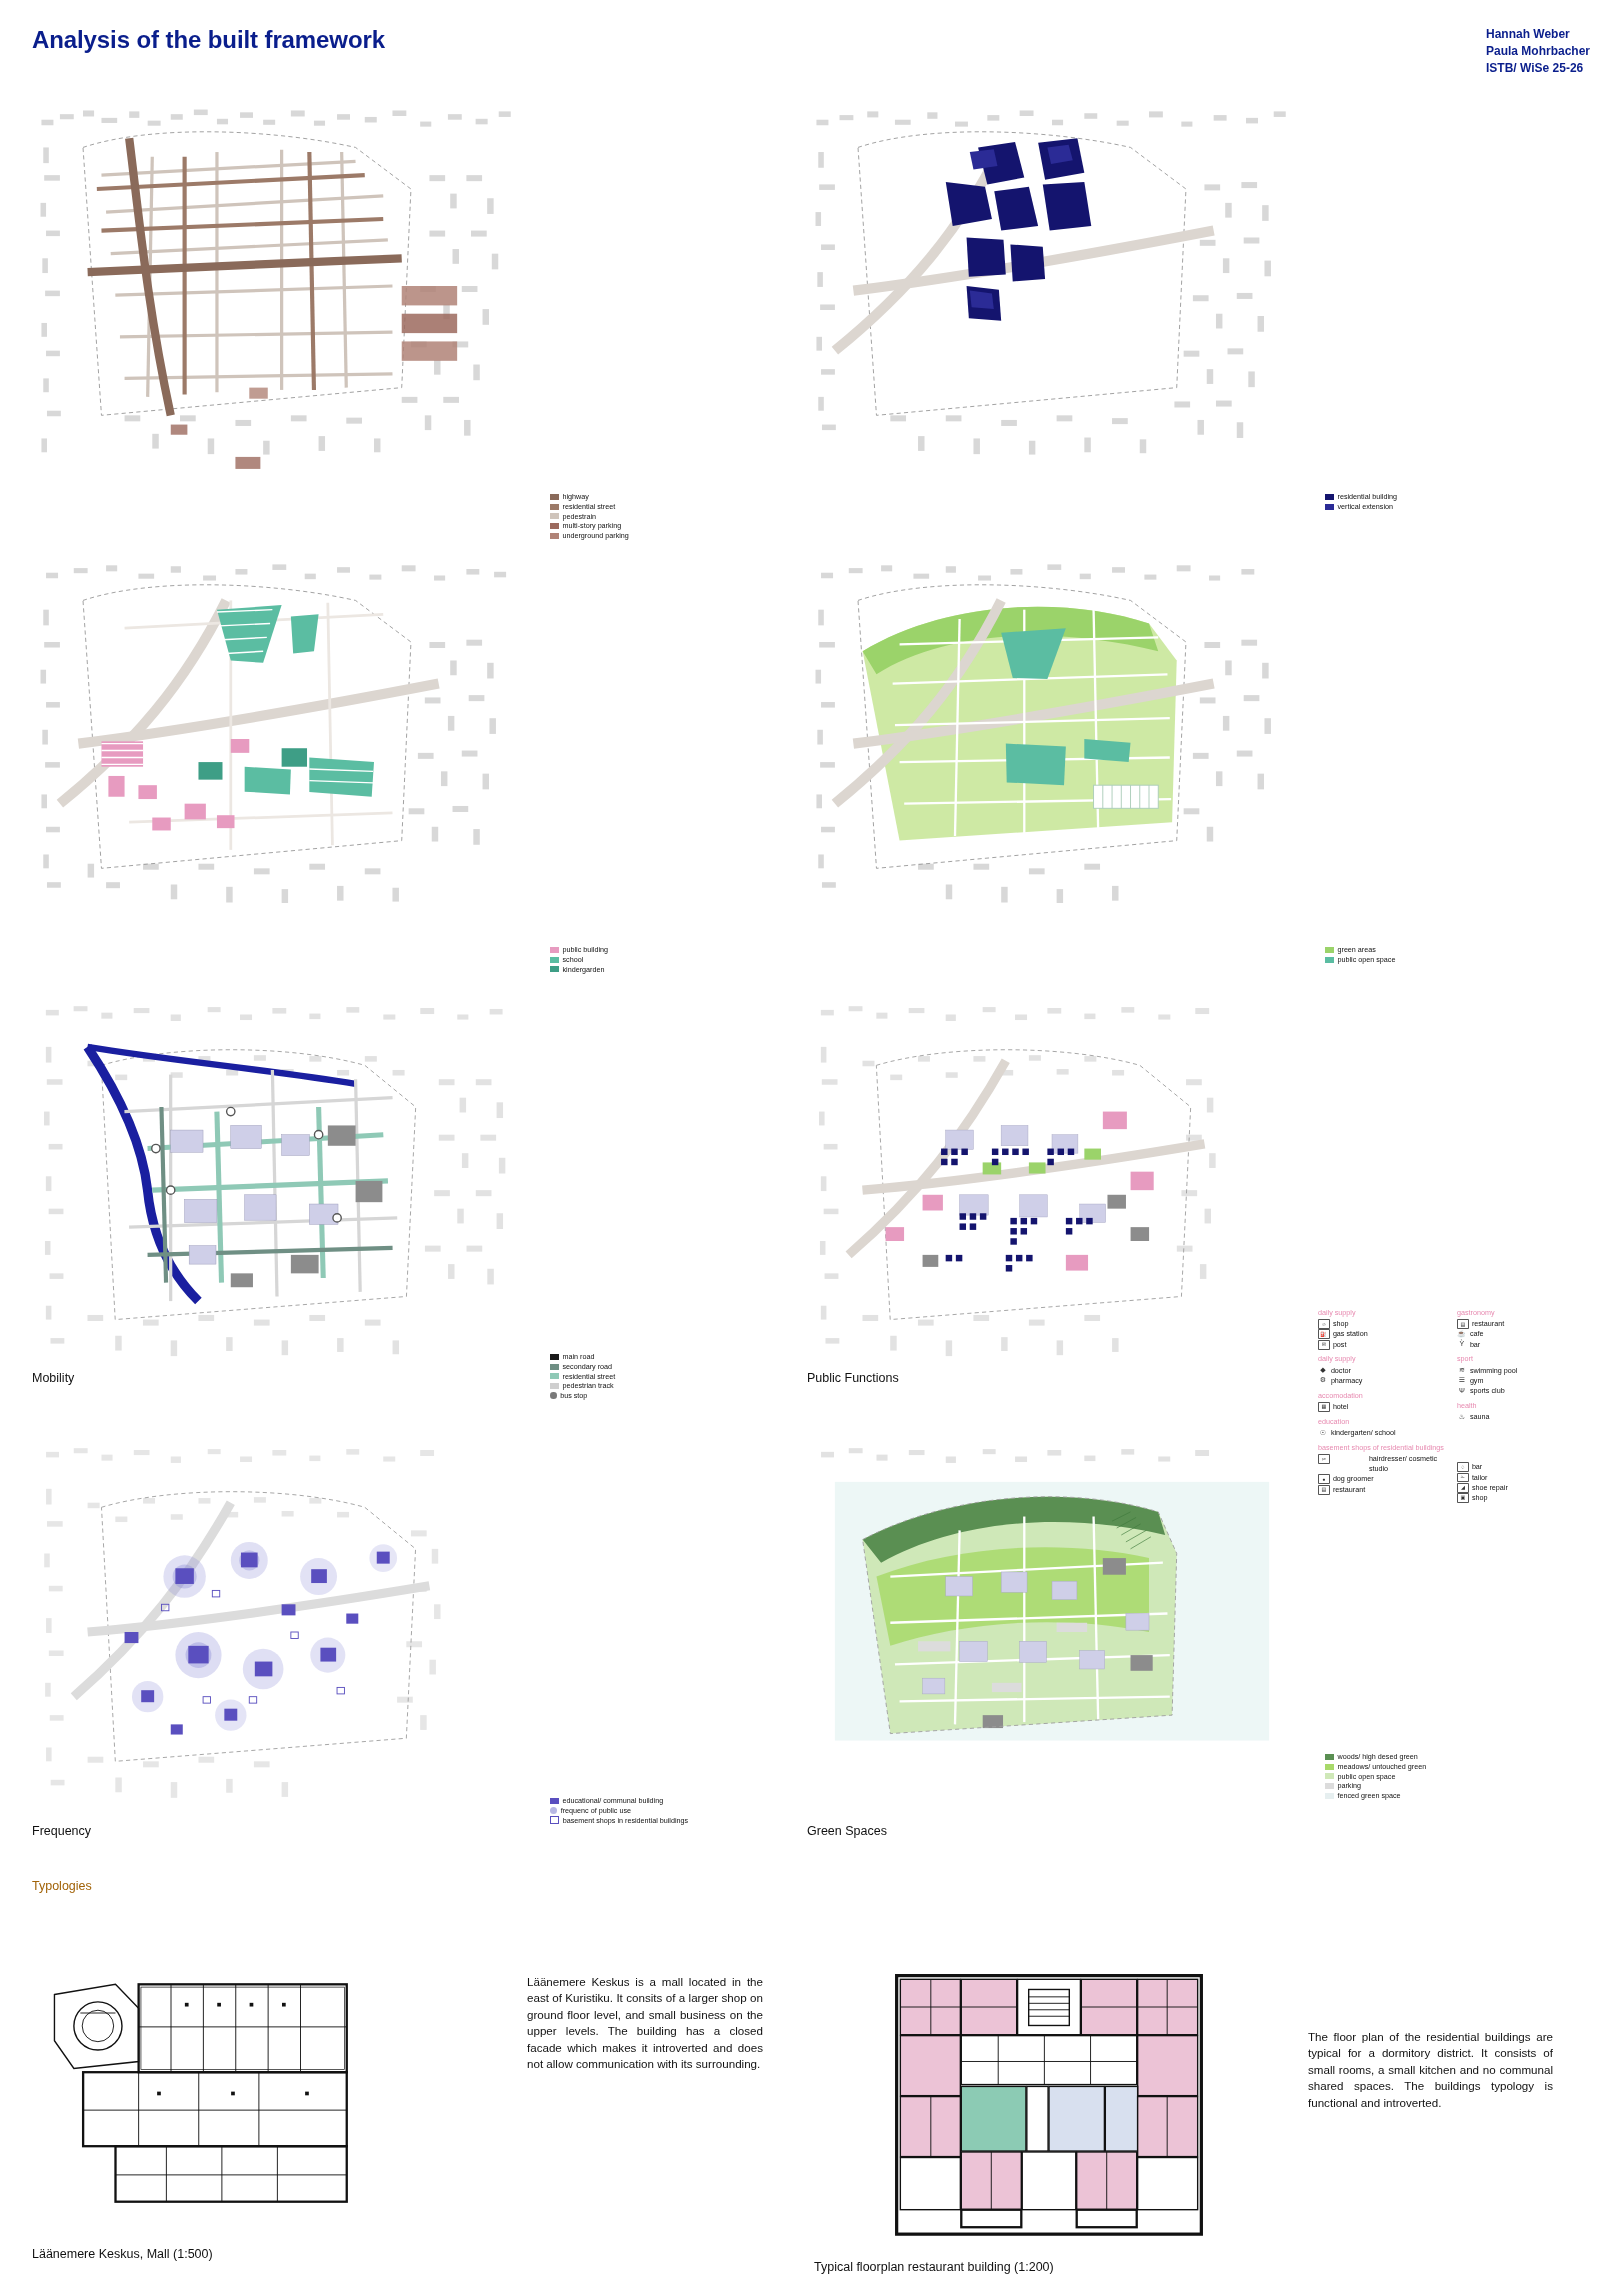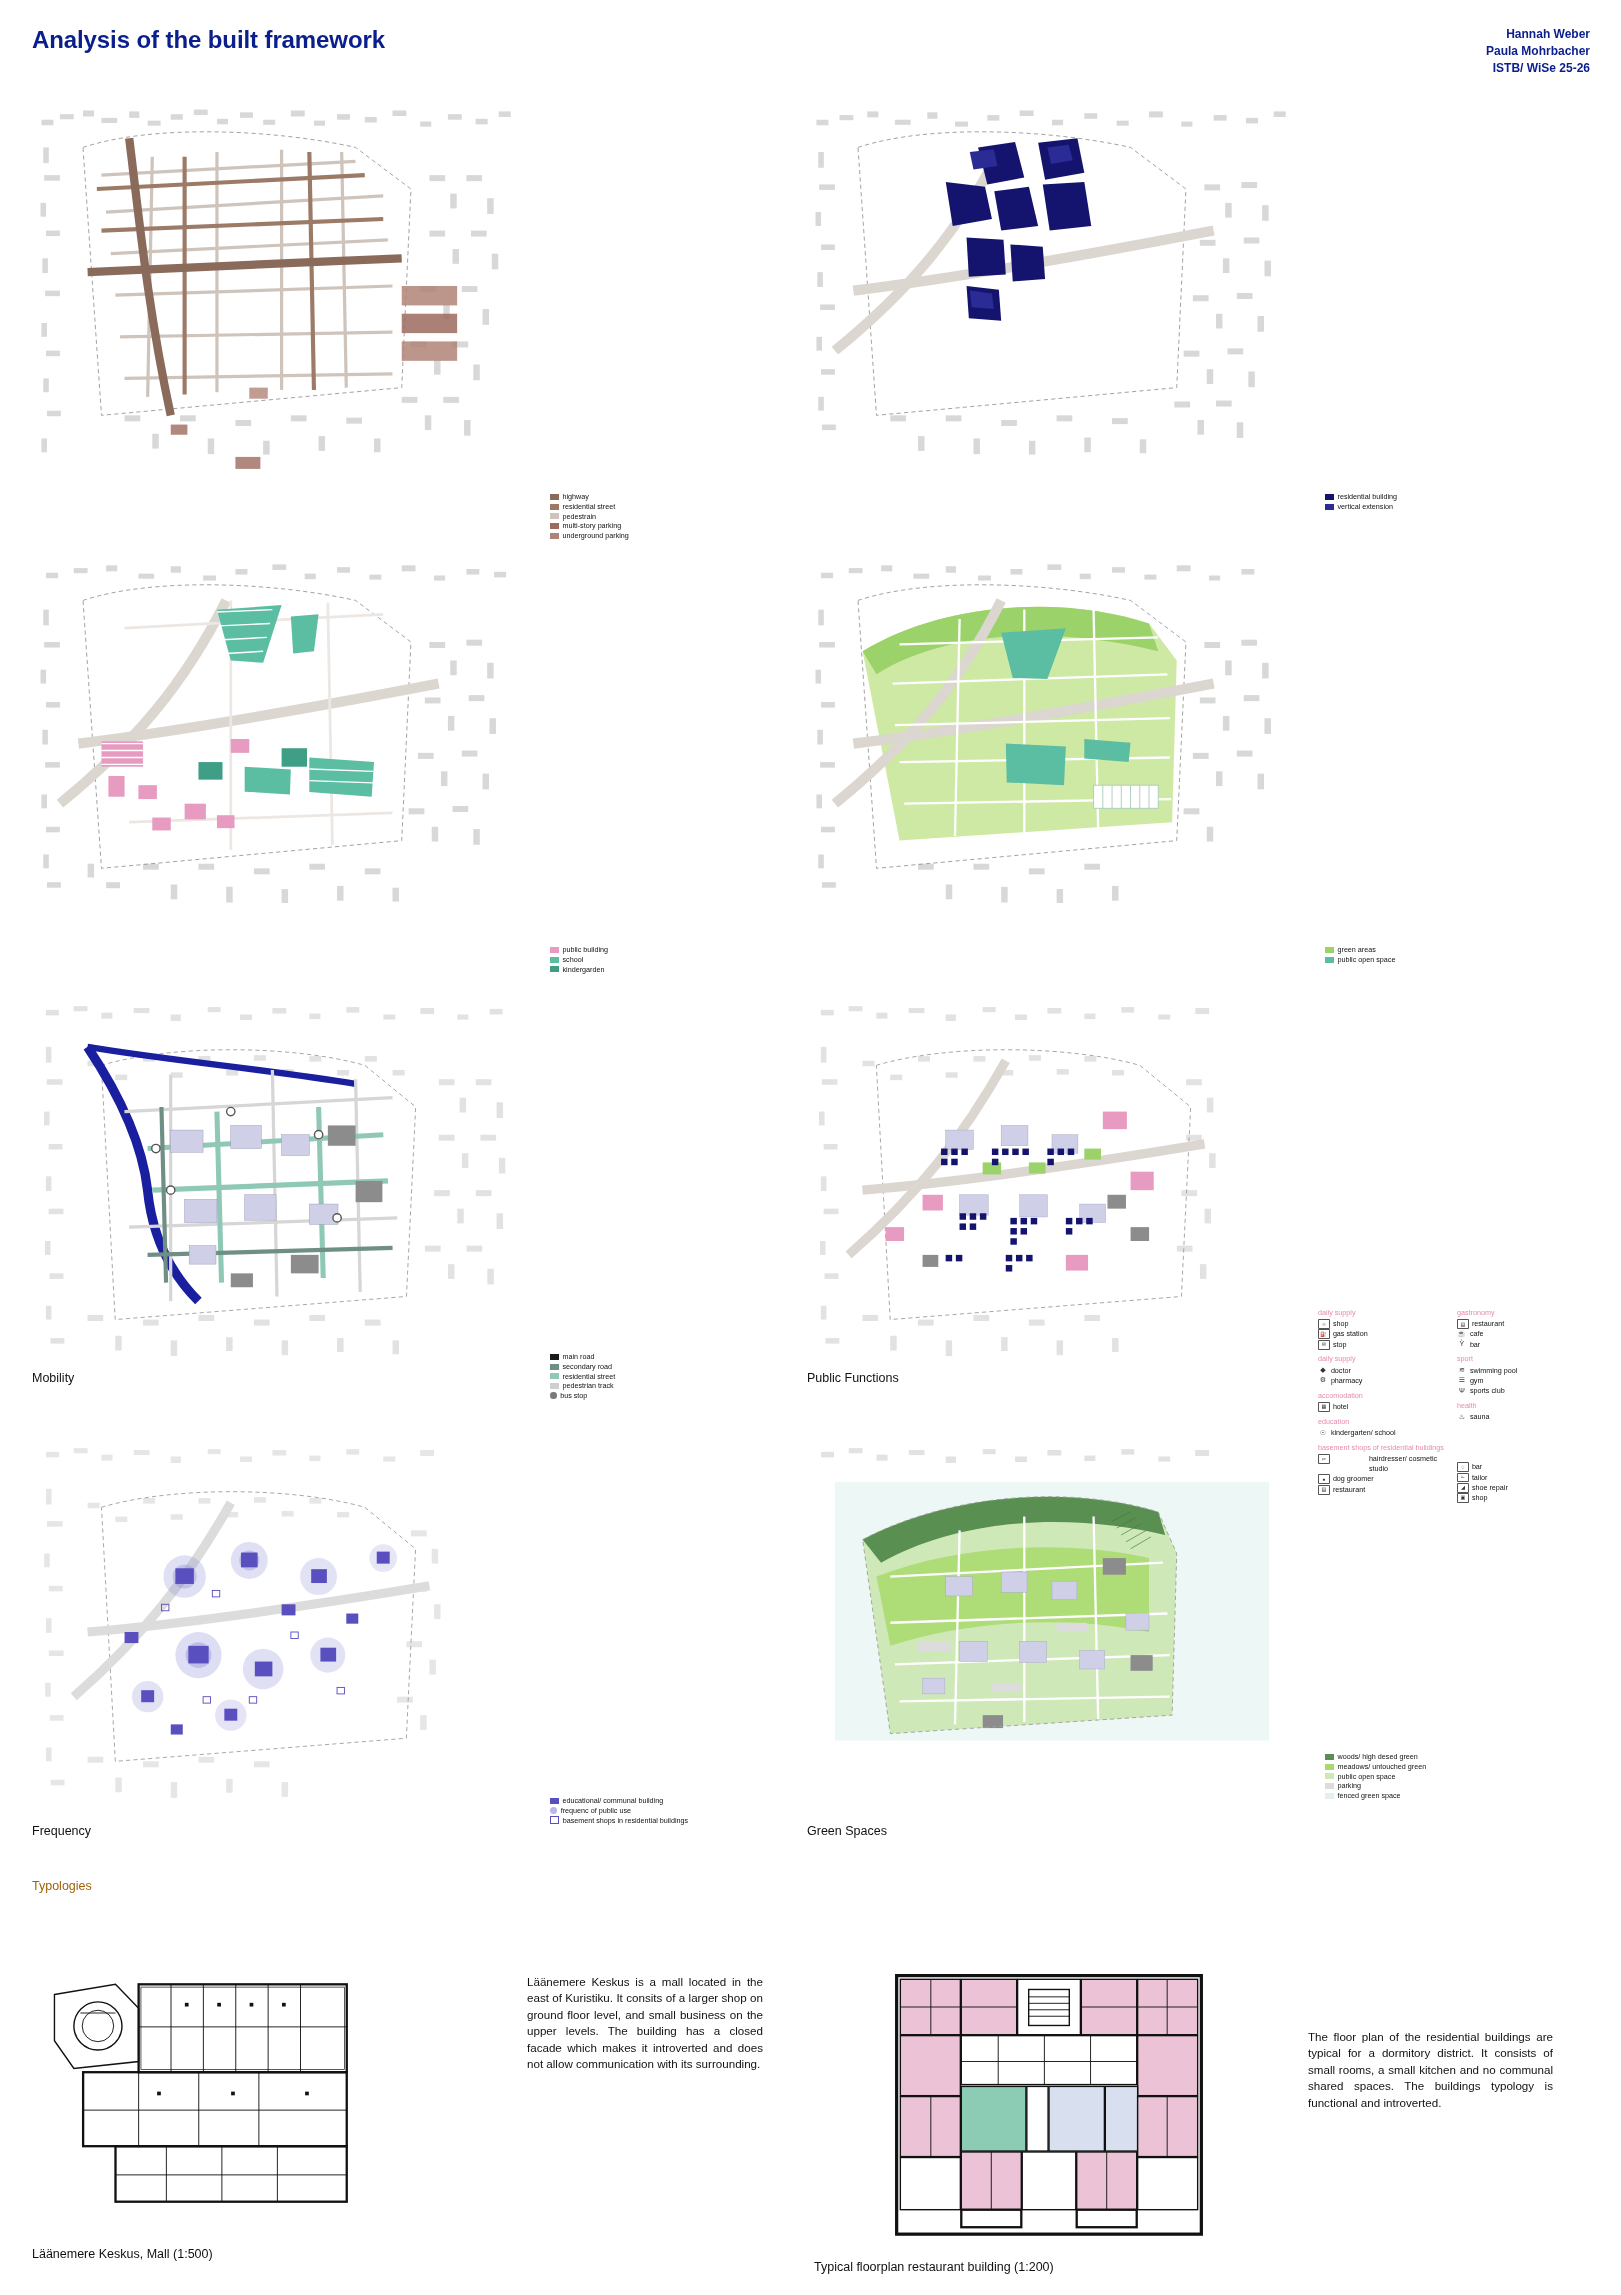--- a/index.html
+++ b/index.html
@@ -34,21 +34,21 @@
     position: absolute;
     left: 0; top: 0;
     font-size: 24px;
     font-weight: bold;
     color: #0a1e8c;
     letter-spacing: -0.1px;
   }
   .authors {
     position: absolute;
     right: 0; top: 0;
-    text-align: right;
+    text-align: left;
     font-size: 12px;
     font-weight: bold;
     color: #0a1e8c;
     line-height: 1.42;
   }
   
   .panel {
     position: absolute;
   }
   .panel-caption {
@@ -892,21 +892,21 @@
           <div class="frow">
               <span class="fic">☺</span>
               <span class="flbl">shop</span>
             </div>
           <div class="frow">
               <span class="fic">⛽</span>
               <span class="flbl">gas station</span>
             </div>
           <div class="frow">
               <span class="fic">✉</span>
-              <span class="flbl">stop</span>
+              <span class="flbl">post</span>
             </div>
         </div>
         <div class="fgroup">
           <div class="ftitle">daily supply</div>
           <div class="frow">
               <span class="fic noborder">◆</span>
               <span class="flbl">doctor</span>
             </div>
           <div class="frow">
               <span class="fic noborder">⚙</span>

